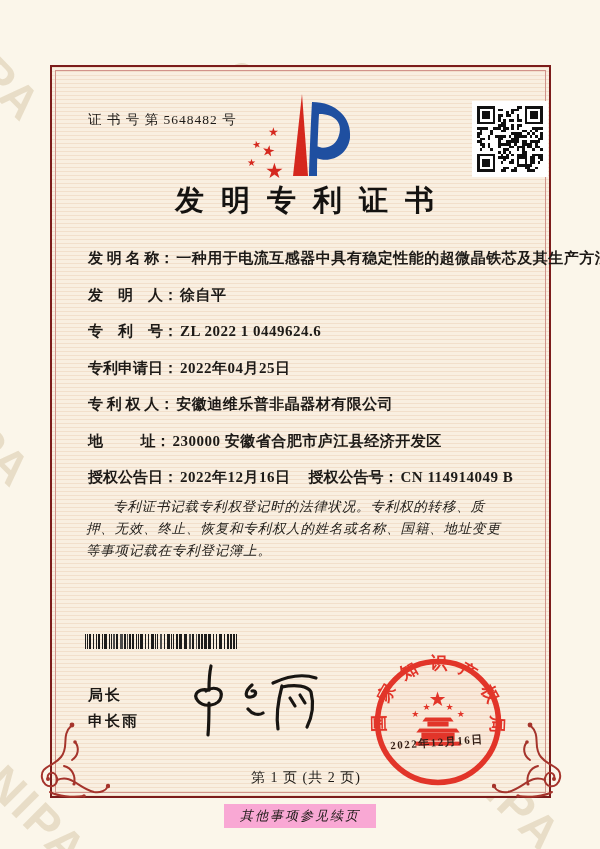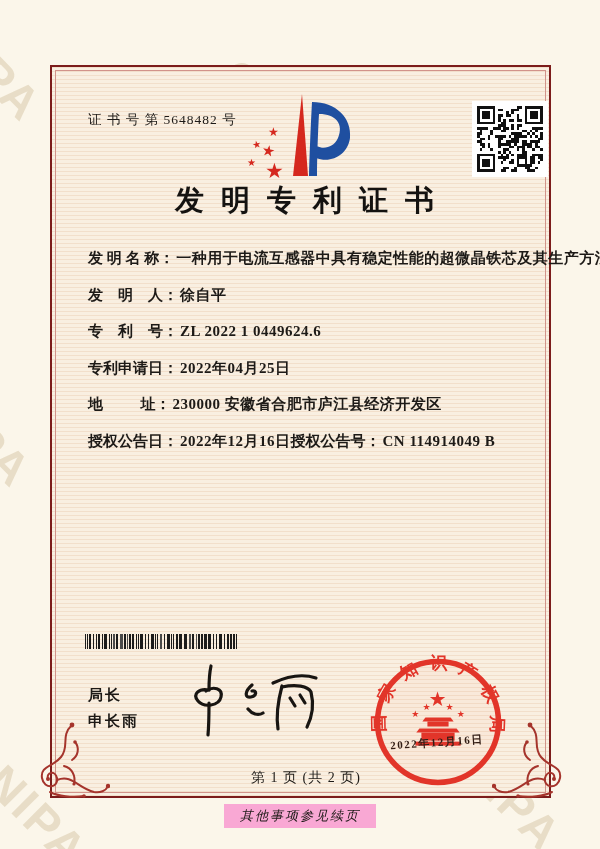--- a/index.html
+++ b/index.html
@@ -43,21 +43,21 @@
     text-align:center;font-size:29px;font-weight:bold;
     letter-spacing:17px;padding-left:26px;box-sizing:border-box;color:#141210;
   }
   .fields{
     position:absolute;left:88px;top:247px;width:432px;
     display:flex;flex-direction:column;gap:14.5px;
   }
   .field-row{font-size:15px;font-weight:bold;line-height:22px;white-space:nowrap;}
   .flabel{white-space:pre;display:inline-block;}
   .fvalue{margin-left:2px;letter-spacing:0.5px;}
-  .grant-no-label{white-space:pre;}
+  .grant-no-label{margin-left:18px;white-space:pre;}
   .paragraphs{
     position:absolute;left:86px;top:496px;width:426px;
     font-size:13.5px;font-style:italic;line-height:22.2px;
     letter-spacing:0.8px;color:#23201c;
   }
   .paragraphs p{margin:0;text-indent:2em;}
   .barcode{position:absolute;left:85px;top:634px;width:155px;height:15px;}
   .director{
     position:absolute;left:88px;top:682px;
     font-family:"Liberation Sans","DejaVu Sans",sans-serif;
@@ -377,28 +377,32 @@
     <div class="field-row">
       <span class="flabel">发    明    人：</span><span class="fvalue">徐自平</span>
     </div>
     <div class="field-row">
       <span class="flabel">专    利    号：</span><span class="fvalue">ZL 2022 1 0449624.6</span>
     </div>
     <div class="field-row">
       <span class="flabel">专利申请日：</span><span class="fvalue">2022年04月25日</span>
     </div>
     <div class="field-row">
+      <span class="flabel">专 利 权 人：</span><span class="fvalue">安徽迪维乐普非晶器材有限公司</span>
+    </div>
+    <div class="field-row">
       <span class="flabel">地          址：</span><span class="fvalue">230000 安徽省合肥市庐江县经济开发区</span>
     </div>
     <div class="field-row">
       <span class="flabel">授权公告日：</span><span class="fvalue">2022年12月16日</span><span class="flabel grant-no-label">授权公告号：</span><span class="fvalue">CN 114914049 B</span>
     </div>
   </div>
 
   <div class="paragraphs">
+    <p>专利证书记载专利权登记时的法律状况。专利权的转移、质押、无效、终止、恢复和专利权人的姓名或名称、国籍、地址变更等事项记载在专利登记簿上。</p>
   </div>
 
   <svg class="barcode" id="barcode-svg" viewBox="0 0 155 15" preserveAspectRatio="none">
       <rect x="0" y="0" width="1" height="15" fill="#1c1c1c"></rect>
       <rect x="2" y="0" width="1" height="15" fill="#1c1c1c"></rect>
       <rect x="4" y="0" width="2" height="15" fill="#1c1c1c"></rect>
       <rect x="8" y="0" width="1" height="15" fill="#1c1c1c"></rect>
       <rect x="11" y="0" width="1" height="15" fill="#1c1c1c"></rect>
       <rect x="13" y="0" width="2" height="15" fill="#1c1c1c"></rect>
       <rect x="17" y="0" width="1" height="15" fill="#1c1c1c"></rect>

